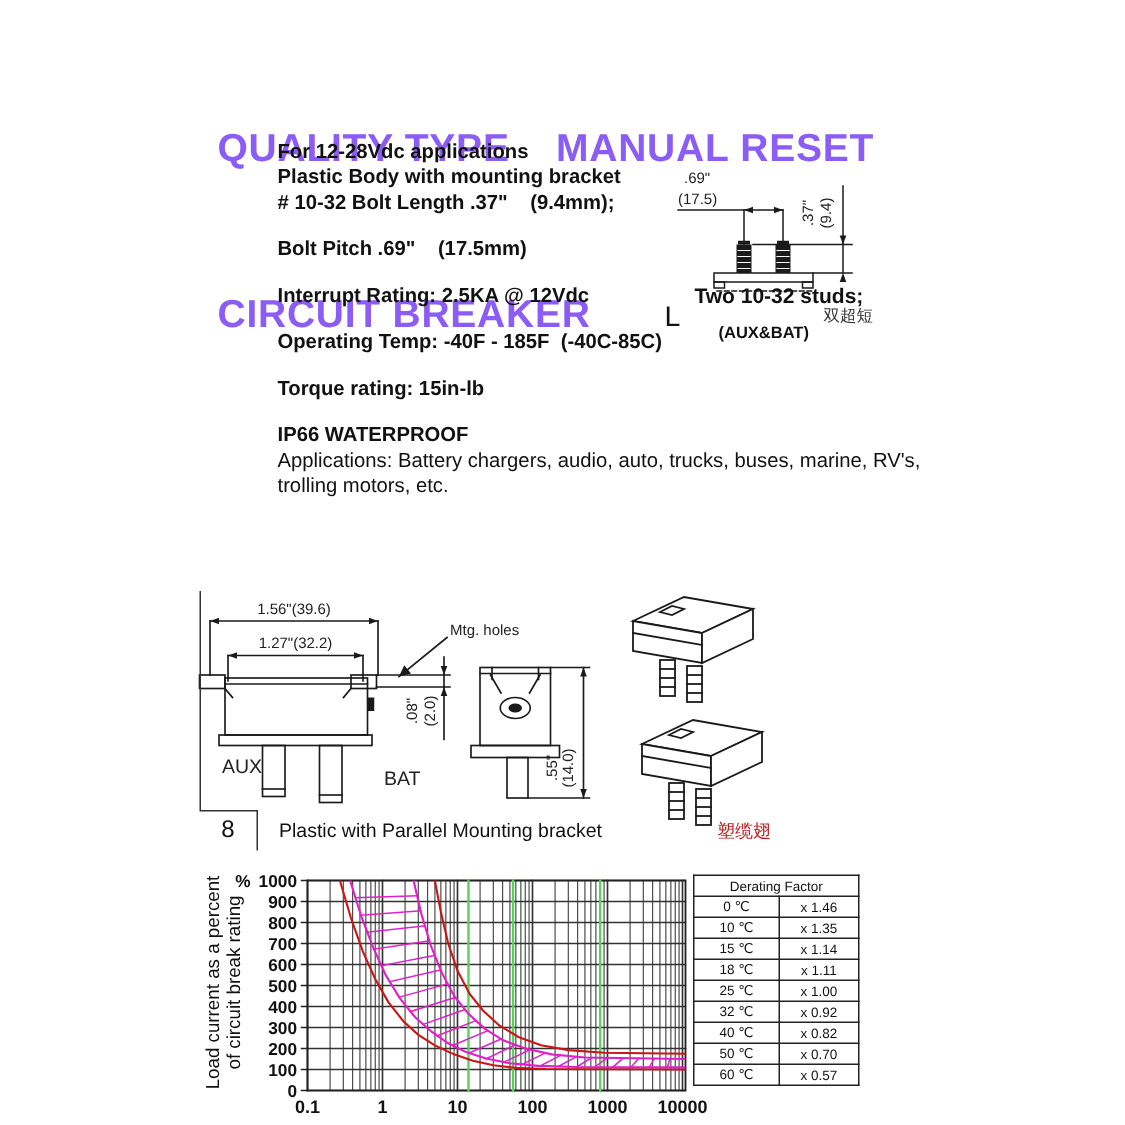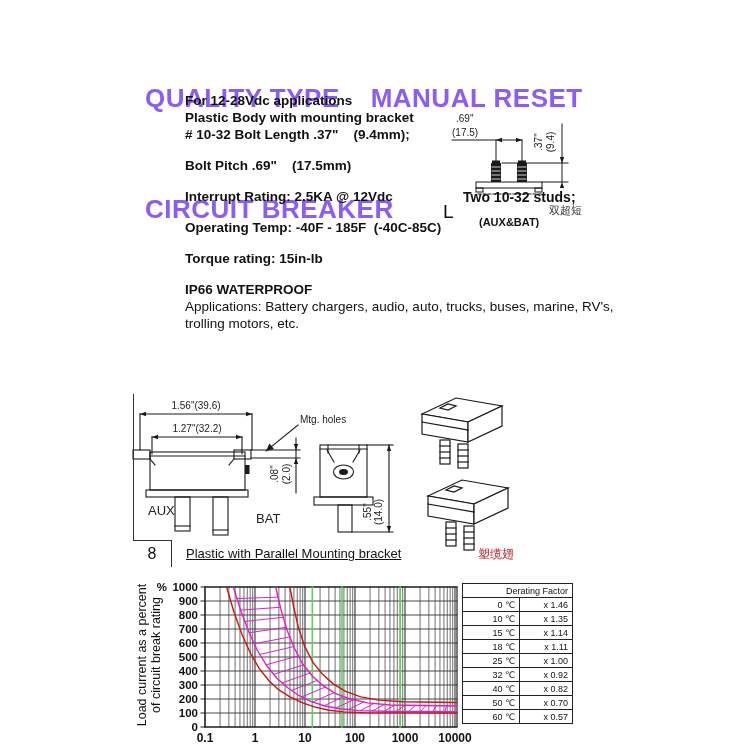--- a/index.html
+++ b/index.html
@@ -15,34 +15,34 @@
   .spec-line.gap{margin-top:14px;}
   
   svg text{font-family:"Liberation Sans","DejaVu Sans",sans-serif;}
   .dim{font-size:10px;fill:#222;}
   .lbl{font-size:13px;fill:#222;}
   line,path.ln{stroke-linecap:square;}
   
   #sec-rule{left:133px;top:394px;height:146px;width:0;border-left:1.5px solid #333;}
   #sec-box{left:133px;top:540px;width:38px;height:26px;border-top:1.5px solid #333;border-right:1.5px solid #333;
            font-size:16px;display:flex;align-items:center;justify-content:center;}
-  #sec-caption{left:186px;top:546px;font-size:13px;text-decoration:underline;}
+  #sec-caption{left:186px;top:546px;font-size:13px;}
   #sec-cjk{left:478px;top:546px;font-size:12px;color:#b91c1c;}
   
   #stud-caption-l{left:443px;top:202px;font-size:19px;line-height:19px;}
   #stud-caption-text{left:463px;top:189px;font-size:14px;font-weight:bold;}
   #stud-caption-cjk{left:549px;top:203px;font-size:11px;color:#333;}
   #stud-caption-sub{left:467px;top:216px;font-size:11px;font-weight:bold;padding-left:12px;}
   
   #ylabel{left:70px;top:640px;width:160px;height:30px;transform:rotate(-90deg);text-align:center;
           font-size:12.5px;line-height:14px;color:#111;}
   
   #derating{left:462px;top:583px;border-collapse:collapse;}
   #derating th,#derating td{border:1px solid #222;font-size:9px;font-weight:normal;padding:1px 4px;height:11px;
-                            text-align:right;white-space:nowrap;}
+                            text-align:center;white-space:nowrap;}
   #derating th{font-size:9px;}
   #derating td:first-child{width:48px;}
   #derating td:last-child{width:44px;}
   #derating{border:1.5px solid #222;}
 </style>
 </head>
 <body>
 
 <div id="page">
 

